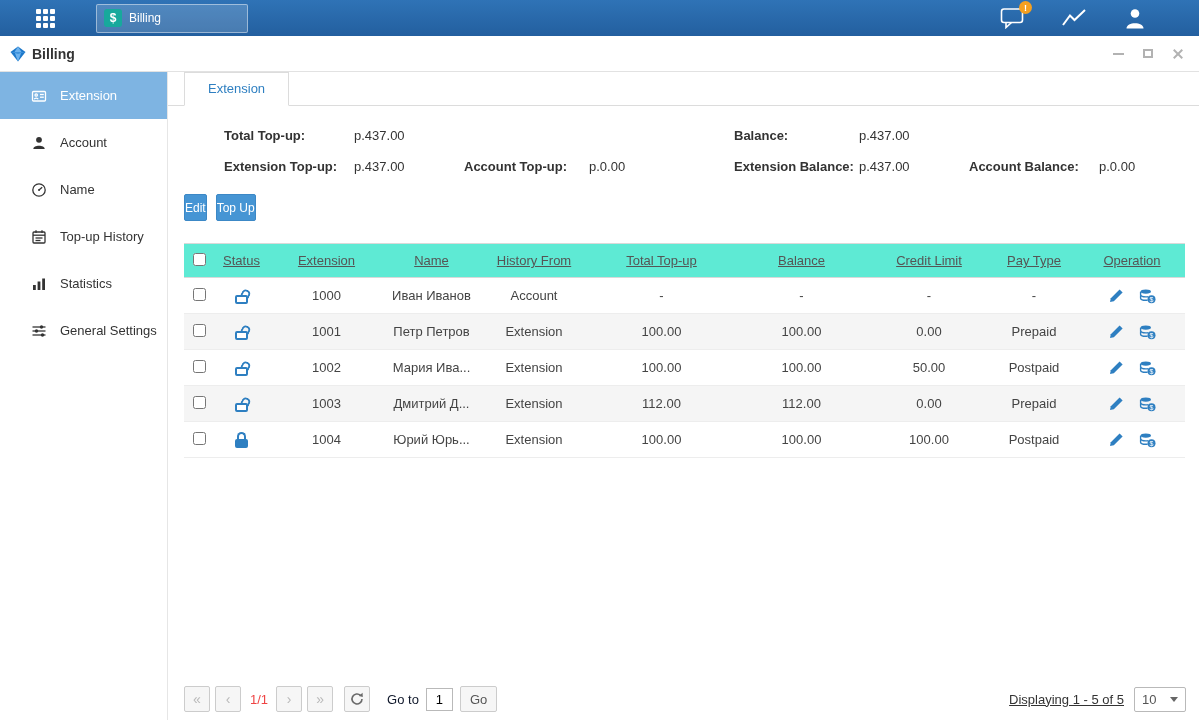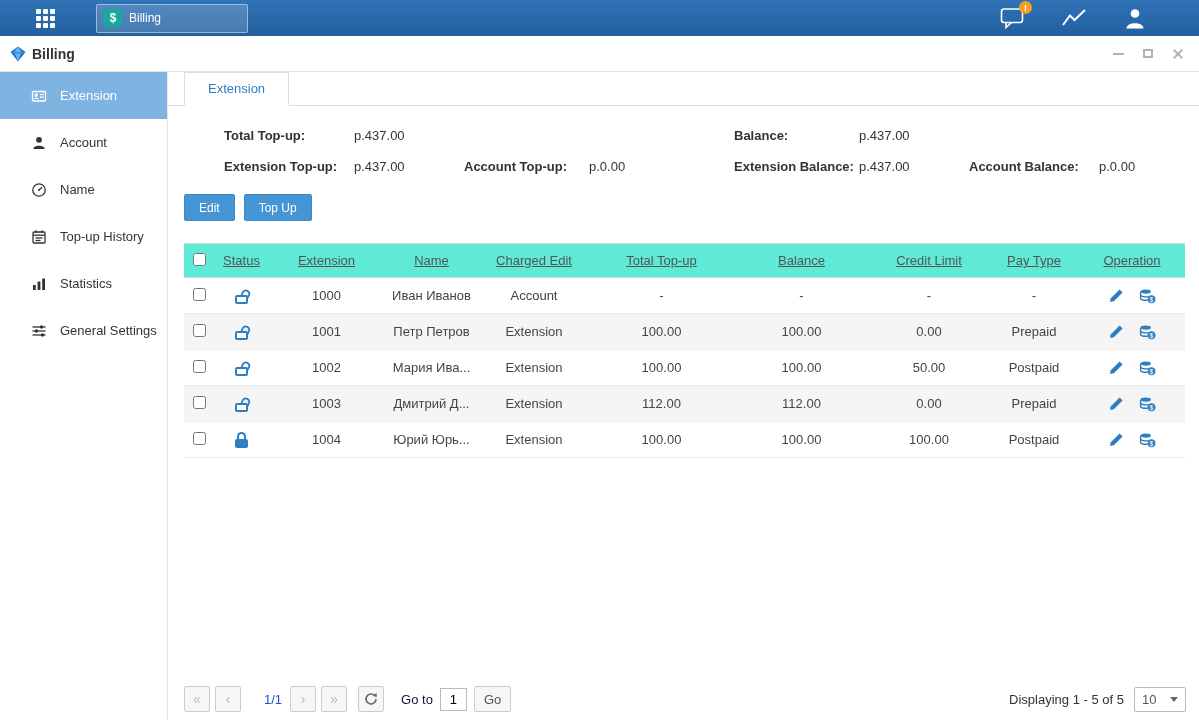--- a/index.html
+++ b/index.html
@@ -87,21 +87,21 @@
   .srow { position:relative; height:31px; font-size:13px;margin-left:40px; }
   .srow span { position:absolute; top:6px; white-space:nowrap; }
   .slabel { font-weight:bold; color:#333; }
   .svalue { color:#333; }
   .p-l0 { left:0; }   .p-l1 { left:130px; } .p-l2 { left:240px; } .p-l3 { left:365px; }
   .p-l4 { left:510px; } .p-l5 { left:635px; } .p-l6 { left:745px; } .p-l7 { left:875px; }
 
   
   .actions { margin-top:10px; padding-left:16px; display:flex; gap:9px; }
   .btn-blue {
-    height:27px; padding:0 14px; background:#4695d4; border:1px solid #3c88c6;
+    height:27px; padding:0 0; background:#4695d4; border:1px solid #3c88c6;
     color:#fff; font-size:12px; border-radius:2px; cursor:pointer;
     font-family:"Liberation Sans", sans-serif;
   }
 
   
   .ext-table {
     margin:22px 13px 0 16px; width:1001px; border-collapse:collapse;
     table-layout:fixed; font-size:13px;
   }
   .ext-table th {
@@ -133,33 +133,33 @@
   
   .pager {
     position:absolute; left:16px; right:13px; bottom:8px;
     display:flex; align-items:center; font-size:13px; color:#555;
   }
   .pbtn {
     width:26px; height:26px; margin-right:5px; border:1px solid #ccc; border-radius:2px;
     background:#f6f6f6; color:#b9b9b9; font-size:14px;
     display:flex; align-items:center; justify-content:center; cursor:pointer;
   }
-  .page-ind { margin:0 8px 0 18px; color:#1d4ed8; }
+  .page-ind { margin:0 8px 0 4px; color:#ef4444; }
   .goto-label { margin-left:12px; margin-right:7px; color:#0f172a; }
   .goto-input {
     width:27px; height:23px; border:1px solid #b9b9b9; text-align:center; font-size:13px;
     font-family:"Liberation Sans", sans-serif;
   }
   .go-btn {
     margin-left:7px; height:26px; padding:0 9px; border:1px solid #ccc; border-radius:2px;
     background:#f6f6f6; color:#555; font-size:13px; cursor:pointer;
     font-family:"Liberation Sans", sans-serif;
   }
   .pager-right { margin-left:auto; display:flex; align-items:center; gap:10px; }
-  .displaying { color:#333; }
+  .displaying { color:#333;text-decoration:underline; }
   .page-size-select {
     width:52px; height:25px; border:1px solid #b9b9b9; background:#fff; border-radius:2px;
     display:flex; align-items:center; justify-content:space-between; padding:0 7px; cursor:pointer;
   }
   .caret-down { width:0; height:0; border-left:4px solid transparent; border-right:4px solid transparent; border-top:5px solid #666; }
 </style>
 </head>
 <body>
 
 <div class="screen">
@@ -326,21 +326,21 @@
             <col style="width:120px">
           <col style="width:90px">
             <col style="width:106px">
         </colgroup>
         <thead>
           <tr>
             <th><input type="checkbox" style=""></th>
             <th>Status</th>
             <th>Extension</th>
             <th>Name</th>
-            <th>Charged Edit</th>
+            <th>History From</th>
             <th>Total Top-up</th>
             <th>Balance</th>
             <th>Credit Limit</th>
             <th>Pay Type</th>
             <th>Operation</th>
           </tr>
         </thead>
         <tbody>
           <tr>
             <td><input type="checkbox" style=""></td>

